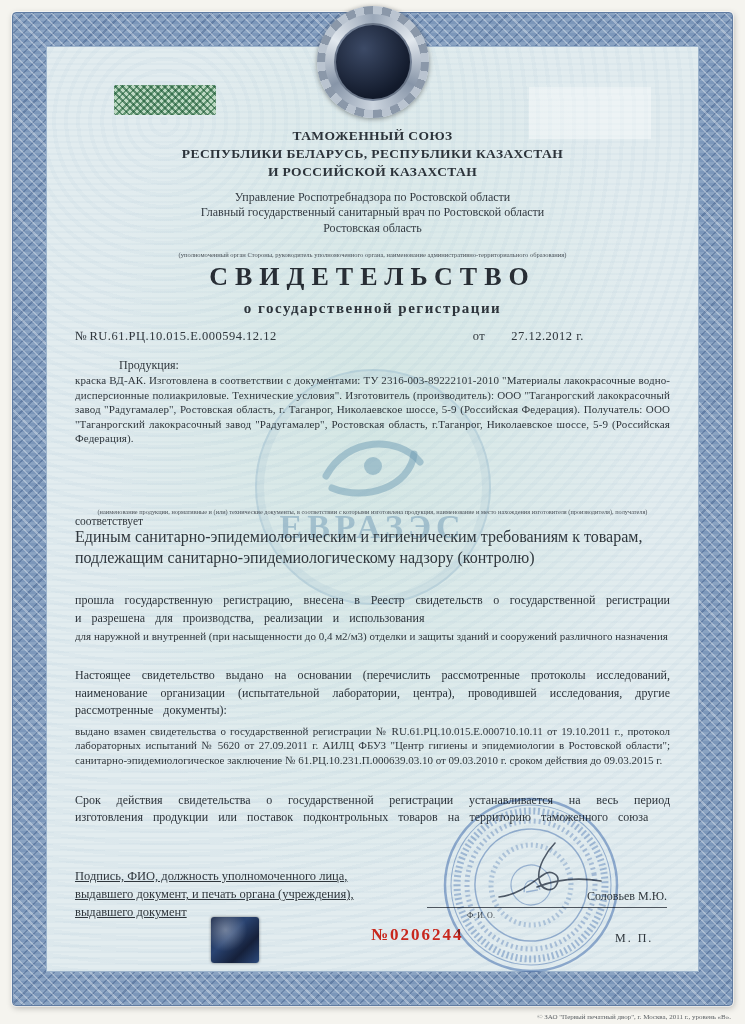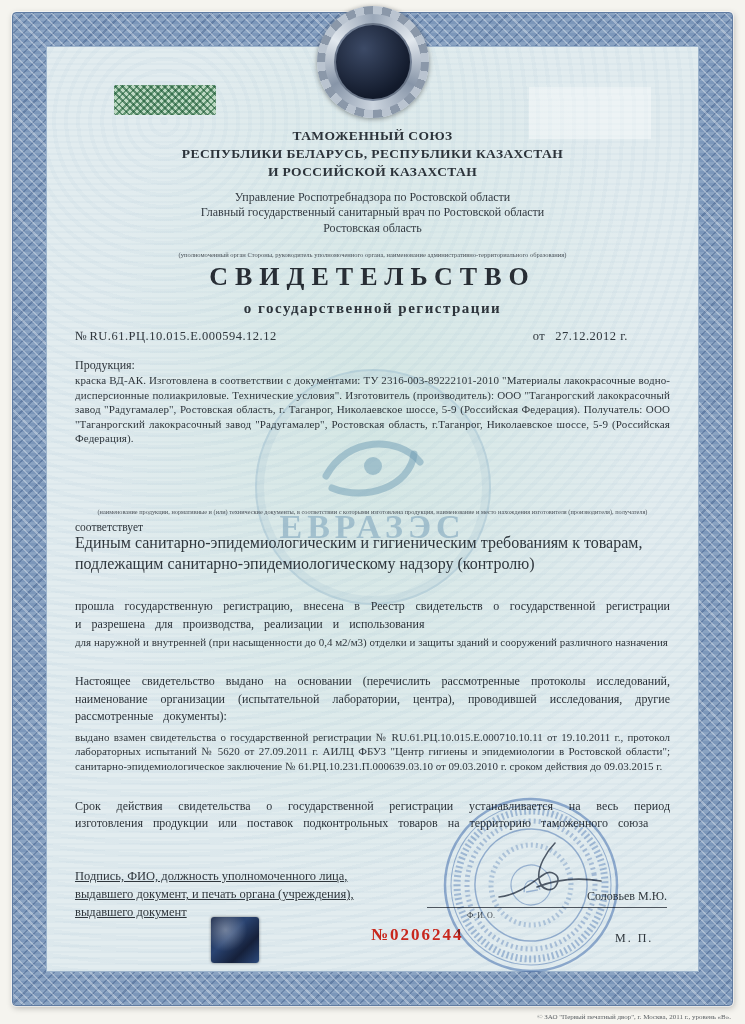--- a/index.html
+++ b/index.html
@@ -33,25 +33,25 @@
   }
   .content{position:relative;z-index:1;padding:80px 28px 0 28px;}
   .c{text-align:center;}
   .hdr-bold div{font-weight:bold;font-size:13.5px;line-height:1.35;letter-spacing:.4px;color:#2c333a;text-align:center;}
   .authority{margin-top:8px;font-size:12px;line-height:1.32;color:#333a41;}
   .tiny-caption{margin-top:14px;font-size:6.5px;color:#4a5158;white-space:nowrap;}
   .title{margin-top:4px;font-size:26px;font-weight:bold;letter-spacing:7px;color:#282e35;}
   .subtitle{margin-top:8px;font-size:15px;font-weight:bold;letter-spacing:1.5px;color:#2c333a;}
   .num-row{display:flex;align-items:baseline;margin-top:12px;font-size:12.5px;letter-spacing:.5px;}
   .num-val{margin-left:2px;}
-  .date-group{margin-left:auto;margin-right:42px;display:flex;gap:10px;}
-  .product-label{margin-top:14px;font-size:12px;}
+  .date-group{margin-left:auto;margin-right:86px;display:flex;gap:26px;}
+  .product-label{margin-top:14px;font-size:12px;margin-left:44px;}
   .product-text{font-size:11px;line-height:1.32;text-align:justify;letter-spacing:.1px;}
   .caption2{margin-top:62px;font-size:6.3px;color:#4a5158;text-align:center;white-space:nowrap;}
-  .conf-lead{margin-top:6px;font-size:11.5px;}
+  .conf-lead{font-size:11.5px;}
   .conf-text{font-size:16px;line-height:1.3;}
   .big-par{margin-top:24px;font-size:12px;line-height:1.45;text-align:justify;word-spacing:7px;color:#2c333a;}
   .small-par{margin-top:4px;font-size:11px;line-height:1.35;text-align:justify;}
   .scope{margin-top:2px;font-size:11px;line-height:1.3;}
   
   .seal{position:absolute;left:calc(50% - 56px);top:6px;width:112px;height:112px;border-radius:50%;z-index:6;
     background:repeating-conic-gradient(#bac4d0 0 10deg, #8b98a9 10deg 20deg);
     display:flex;align-items:center;justify-content:center;
     box-shadow:0 1px 5px rgba(0,0,0,.4);}
   .seal-ring{width:96px;height:96px;border-radius:50%;

